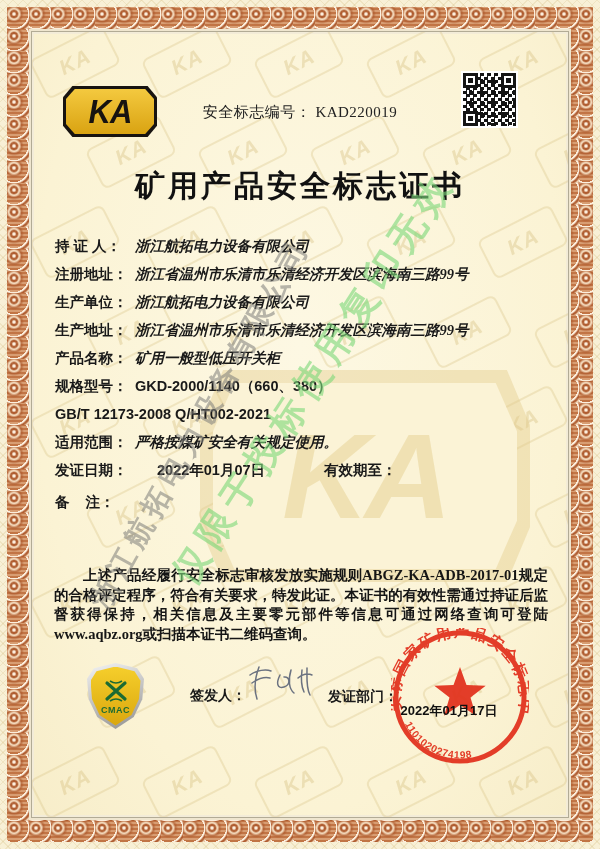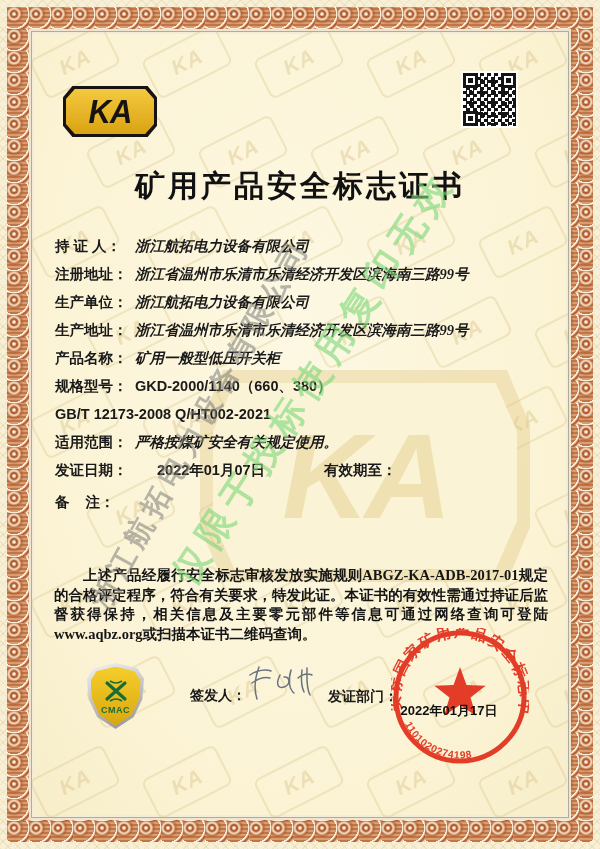--- a/index.html
+++ b/index.html
@@ -172,20 +172,24 @@
       <span class="katile" style="left: 338px; top: 728px;">KA</span>
       <span class="katile" style="left: 450px; top: 728px;">KA</span>
     </div>
 
   <div class="kabadge">
     <div class="kabadge-in">
       <b>KA</b>
     </div>
   </div>
 
+  <div class="hdr">
+    <span>安全标志编号：</span>
+    <span>KAD220019</span>
+  </div>
 
   <div class="qr">
     <div class="qr-noise"></div>
     <div class="fd tl"></div>
     <div class="fd tr"></div>
     <div class="fd bl"></div>
   </div>
 
   <div class="title">矿用产品安全标志证书</div>
 

